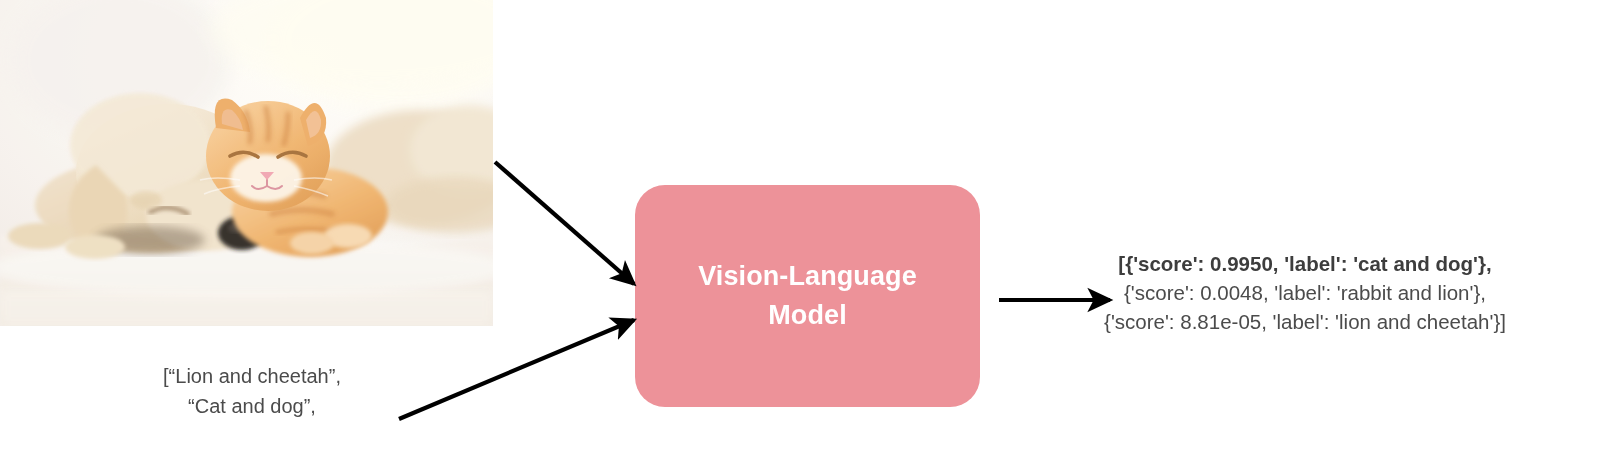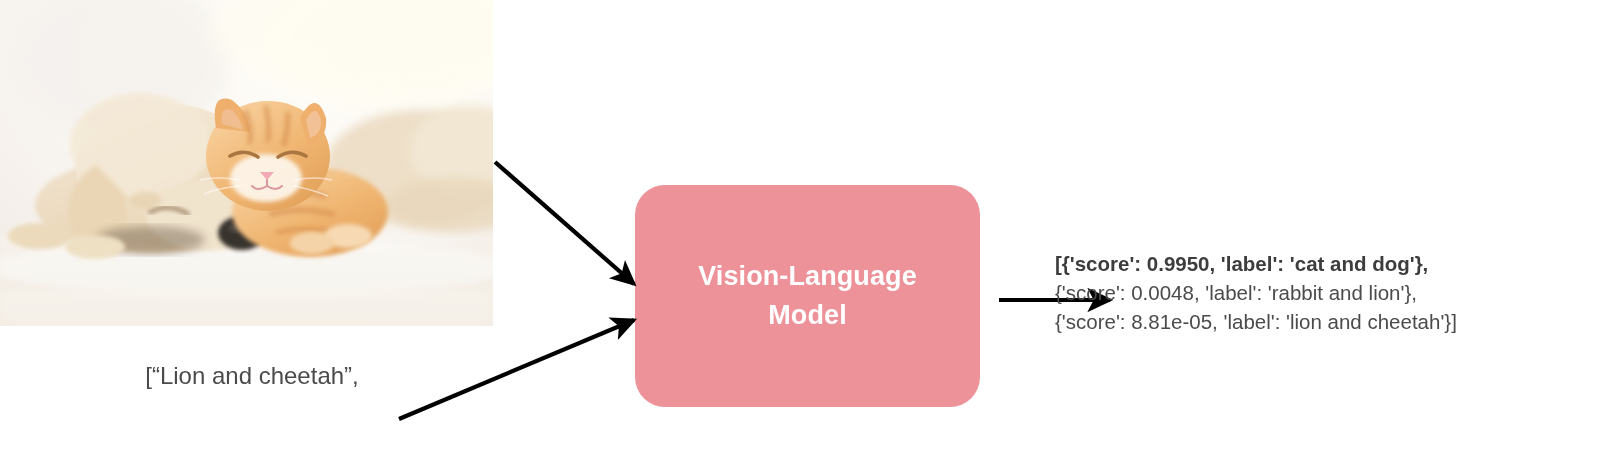--- a/index.html
+++ b/index.html
@@ -60,33 +60,33 @@
   }
 
   
   #prompt-text {
     position: absolute;
     left: 108px;
     top: 361px;
     width: 288px;
     text-align: center;
     color: #4b4b4b;
-    font-size: 24px;
+    font-size: 20px;
     line-height: 30px;
     white-space: nowrap;
   }
   #prompt-text .prompt-line { display: block; }
 
   
   #output-text {
     position: absolute;
     left: 1055px;
     top: 249px;
     width: 500px;
-    text-align: left;
+    text-align: center;
     color: #4b4b4b;
     font-size: 20.5px;
     line-height: 29px;
     white-space: nowrap;
   }
   #output-text .out-line { display: block; }
   #output-text .out-line.bold { font-weight: bold; color: #3d3d3d; }
 </style>
 </head>
 <body>
@@ -227,19 +227,20 @@
 
   <line x1="495" y1="162" x2="634" y2="284" stroke="#000000" stroke-width="4.2" marker-end="url(#ah)"></line>
 
   <line x1="399" y1="419" x2="634" y2="320" stroke="#000000" stroke-width="4.2" marker-end="url(#ah)"></line>
 
   <line x1="999" y1="300" x2="1110" y2="300" stroke="#000000" stroke-width="4.2" marker-end="url(#ah)"></line>
 </svg>
 
 <div id="prompt-text">
   <span class="prompt-line">[“Lion and cheetah”,</span>
+  <span class="prompt-line">“Cat and dog”,</span>
 </div>
 
 <div id="output-text">
   <span class="out-line bold">[{'score': 0.9950, 'label': 'cat and dog'},</span>
   <span class="out-line">{'score': 0.0048, 'label': 'rabbit and lion'},</span>
   <span class="out-line">{'score': 8.81e-05, 'label': 'lion and cheetah'}]</span>
 </div>
 
 </body></html>

